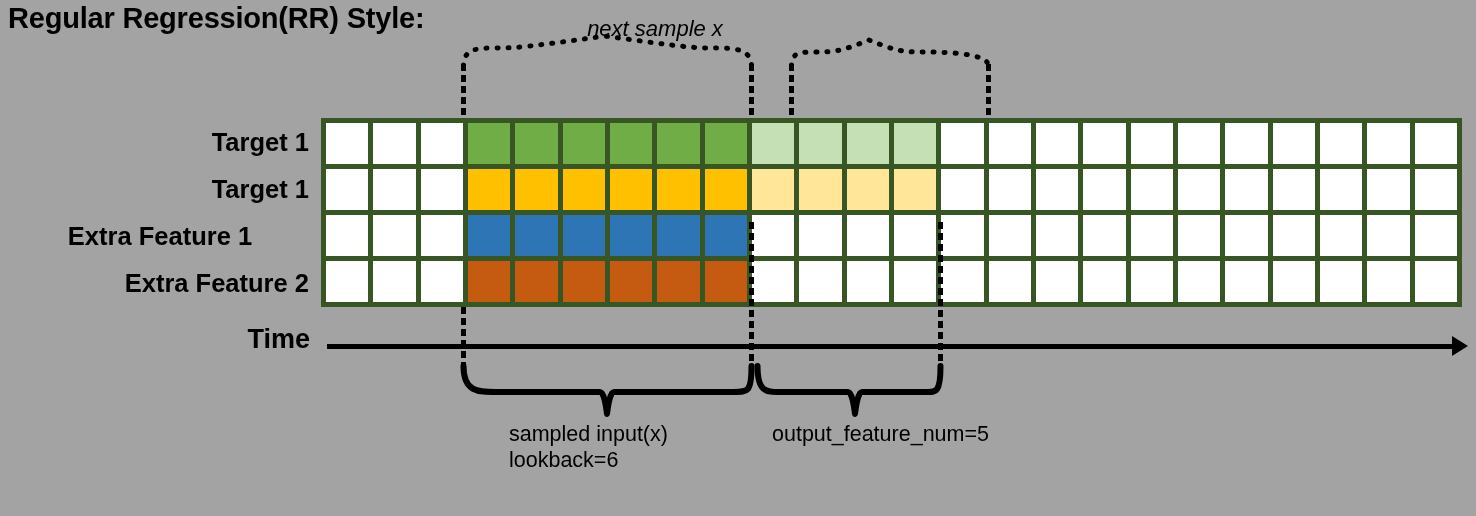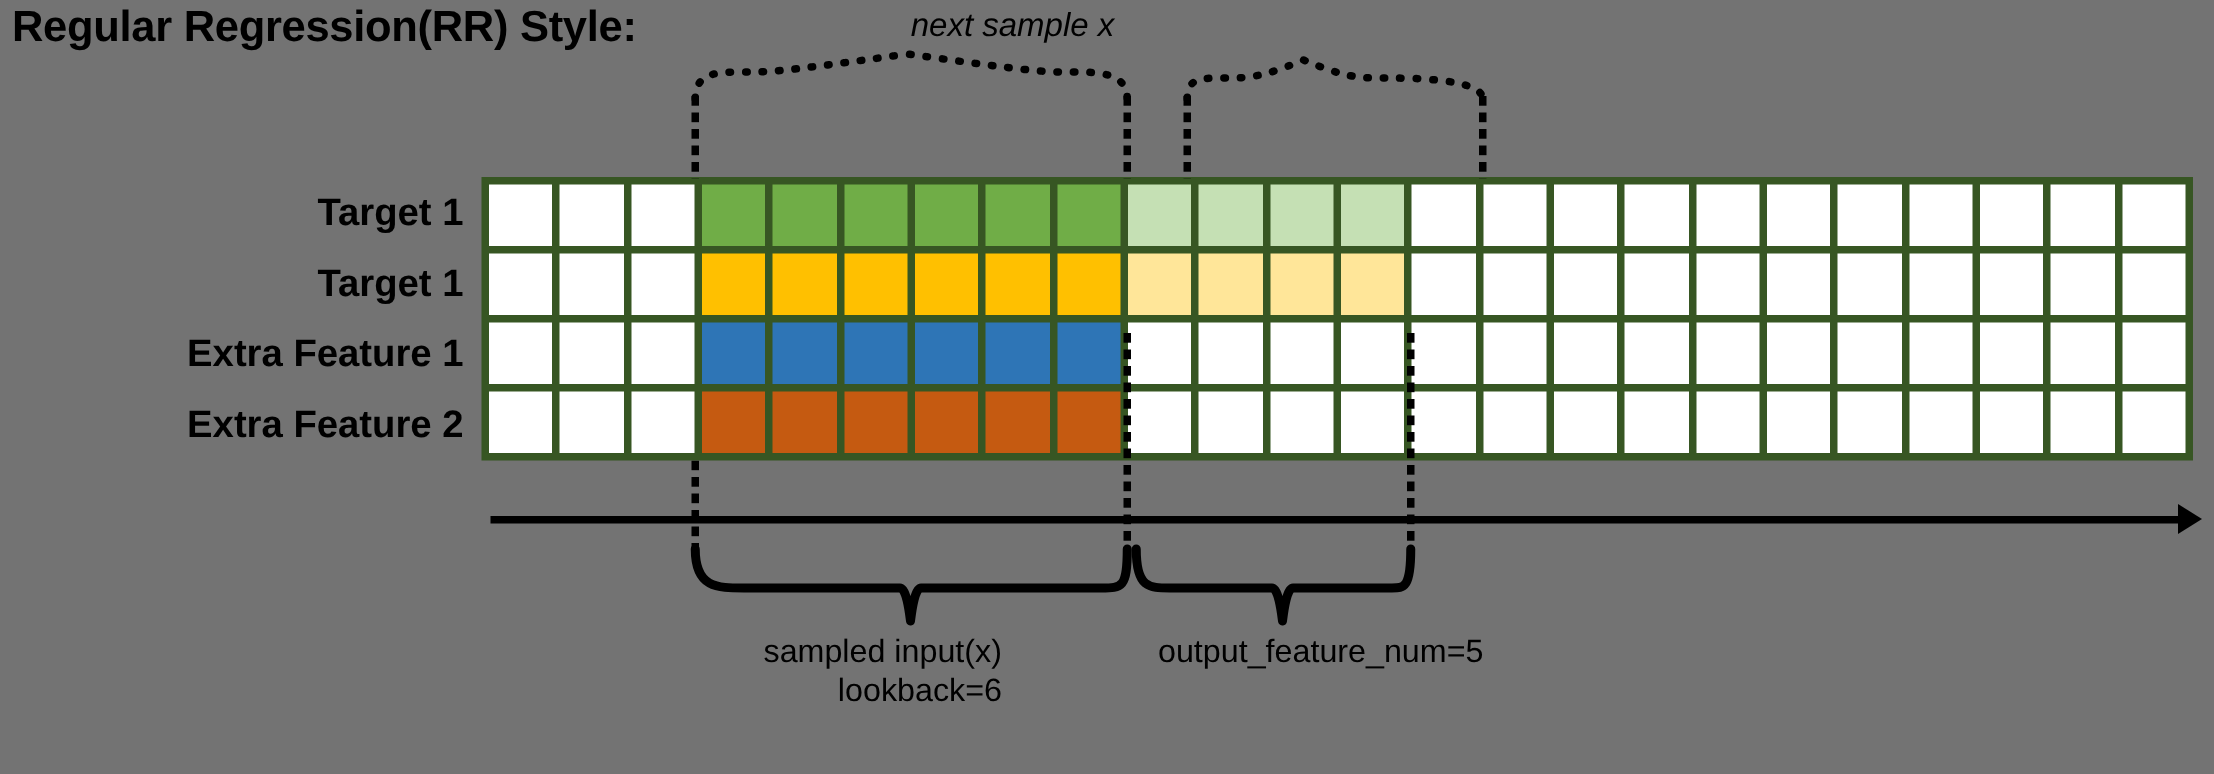--- a/index.html
+++ b/index.html
@@ -9,21 +9,21 @@
   }
   body {
     font-family: "Liberation Sans", sans-serif;
     color: #000000;
   }
   #stage {
     position: relative;
     width: 1476px;
     height: 516px;
     overflow: hidden;
-    background: #737373;
+    background: #a3a3a3;
   }
 
   
   #title {
     position: absolute;
     left: 8px;
     top: 2px;
     font-size: 29px;
     font-weight: bold;
     letter-spacing: -0.2px;
@@ -149,21 +149,21 @@
 </head>
 <body>
 
 <div id="stage">
 
   <div id="title">Regular Regression(RR) Style:</div>
 
   <div id="labels">
     <div class="row-label" style="top:0px;">Target 1</div>
     <div class="row-label" style="top:47px;">Target 1</div>
-    <div class="row-label" style="top:94px;">Extra Feature 1</div>
+    <div class="row-label" style="top:94px;text-align:center;">Extra Feature 1</div>
     <div class="row-label" style="top:141px;">Extra Feature 2</div>
   </div>
 
   <div id="grid">
       <div class="grid-row">
         <div class="cell" style="background: rgb(255, 255, 255);"></div>
         <div class="cell" style="background: rgb(255, 255, 255);"></div>
         <div class="cell" style="background: rgb(255, 255, 255);"></div>
         <div class="cell" style="background: rgb(112, 173, 71);"></div>
         <div class="cell" style="background: rgb(112, 173, 71);"></div>
@@ -260,20 +260,21 @@
         <div class="cell" style="background: rgb(255, 255, 255);"></div>
         <div class="cell" style="background: rgb(255, 255, 255);"></div>
         <div class="cell" style="background: rgb(255, 255, 255);"></div>
         <div class="cell" style="background: rgb(255, 255, 255);"></div>
         <div class="cell" style="background: rgb(255, 255, 255);"></div>
         <div class="cell" style="background: rgb(255, 255, 255);"></div>
         <div class="cell" style="background: rgb(255, 255, 255);"></div>
       </div>
     </div>
 
+  <div id="time-label">Time</div>
   <div id="time-axis-line"></div>
   <div id="time-axis-arrow"></div>
 
   <div class="dropline" style="left:461px; top:307px; height:62px;"></div>
   <div class="dropline" style="left:749px; top:222px; height:147px;"></div>
   <div class="dropline" style="left:938px; top:222px; height:147px;"></div>
 
   <div class="dropline" style="left:461px; top:64px; height:55px;"></div>
   <div class="dropline" style="left:749px; top:64px; height:55px;"></div>
   <div class="dropline" style="left:789px; top:64px; height:55px;"></div>
@@ -283,23 +284,23 @@
 
     <path d="M 463.5 66 C 463.5 48, 478 48, 496 48 C 514 48, 520 48, 605 36 C 690 48, 696 48, 714 48 C 732 48, 751.5 48, 751.5 66" fill="none" stroke="#000000" stroke-width="5" stroke-linecap="round" stroke-dasharray="1 10"></path>
 
     <path d="M 791.5 66 C 791.5 52, 800 52, 816 52 C 832 52, 840 52, 869 40 C 898 52, 906 52, 922 52 C 938 52, 988.5 52, 988.5 66" fill="none" stroke="#000000" stroke-width="5" stroke-linecap="round" stroke-dasharray="1 10"></path>
 
     <path d="M 463.5 366 C 463.5 392, 478 392, 496 392 C 540 392, 560 392, 600 392 C 604 392, 606 406, 607 414 C 608 406, 610 392, 614 392 C 660 392, 700 392, 734 392 C 748 392, 751.5 392, 751.5 366" fill="none" stroke="#000000" stroke-width="6" stroke-linejoin="round" stroke-linecap="round"></path>
 
     <path d="M 757.5 366 C 757.5 392, 766 392, 780 392 C 808 392, 826 392, 848 392 C 852 392, 854 406, 855 414 C 856 406, 858 392, 862 392 C 886 392, 910 392, 928 392 C 936 392, 940.5 392, 940.5 366" fill="none" stroke="#000000" stroke-width="6" stroke-linejoin="round" stroke-linecap="round"></path>
   </svg>
 
-  <div class="top-note" style="left:655px; top:4px;margin-left:20px;">next sample x</div>
-
-  <div class="bottom-note" style="left:509px; top:422px;text-align:right;">
+  <div class="top-note" style="left:655px; top:16px;">next sample x</div>
+
+  <div class="bottom-note" style="left:509px; top:422px;">
     <div>sampled input(x)</div>
     <div>lookback=6</div>
   </div>
   <div class="bottom-note" style="left:772px; top:422px;">
     <div>output_feature_num=5</div>
   </div>
 
 </div>
 
 </body></html>

